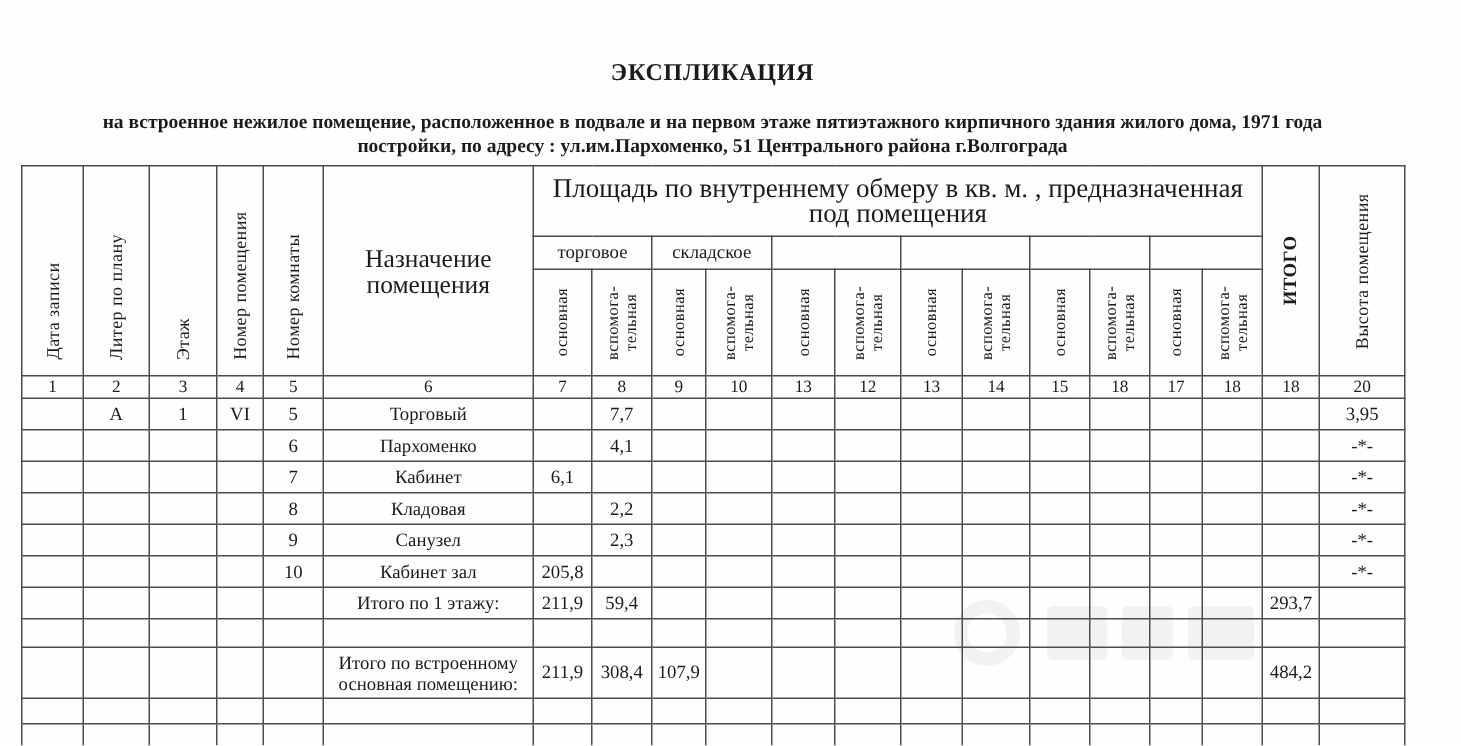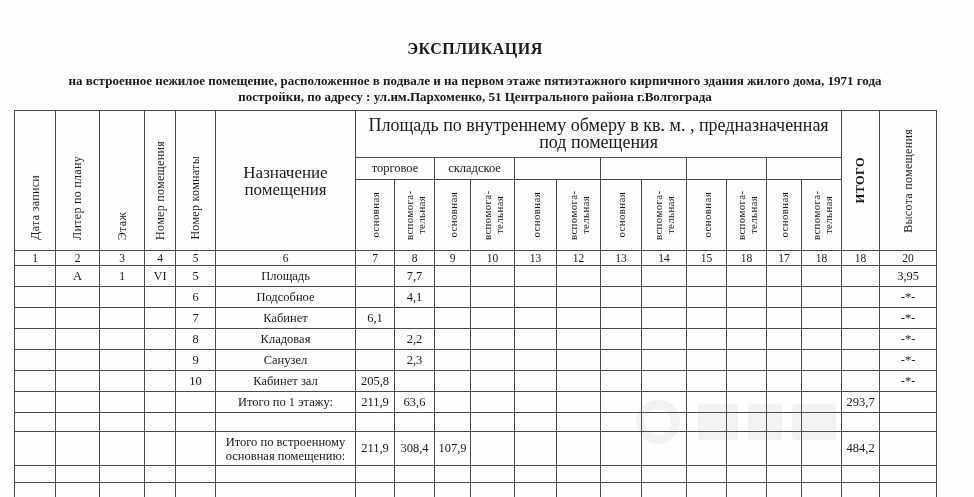--- a/index.html
+++ b/index.html
@@ -268,21 +268,21 @@
         <td>20</td>
       </tr>
     </thead>
     <tbody class="data">
         <tr>
           <td class="col1"></td>
           <td class="col2">А</td>
           <td class="col3">1</td>
           <td class="col4">VI</td>
           <td class="col5">5</td>
-          <td class="col6">Площадь</td>
+          <td class="col6">Торговый</td>
           <td class="col7"></td>
           <td class="col8">7,7</td>
           <td class="col9"></td>
           <td class="col10"></td>
           <td class="col11"></td>
           <td class="col12"></td>
           <td class="col13"></td>
           <td class="col14"></td>
           <td class="col15"></td>
           <td class="col16"></td>
@@ -290,21 +290,21 @@
           <td class="col18"></td>
           <td class="col19"></td>
           <td class="col20">3,95</td>
         </tr>
         <tr>
           <td class="col1"></td>
           <td class="col2"></td>
           <td class="col3"></td>
           <td class="col4"></td>
           <td class="col5">6</td>
-          <td class="col6">Подсобное</td>
+          <td class="col6">Пархоменко</td>
           <td class="col7"></td>
           <td class="col8">4,1</td>
           <td class="col9"></td>
           <td class="col10"></td>
           <td class="col11"></td>
           <td class="col12"></td>
           <td class="col13"></td>
           <td class="col14"></td>
           <td class="col15"></td>
           <td class="col16"></td>
@@ -402,21 +402,21 @@
           <td class="col20">-*-</td>
         </tr>
         <tr>
           <td class="col1"></td>
           <td class="col2"></td>
           <td class="col3"></td>
           <td class="col4"></td>
           <td class="col5"></td>
           <td class="col6">Итого по 1 этажу:</td>
           <td class="col7">211,9</td>
-          <td class="col8">63,6</td>
+          <td class="col8">59,4</td>
           <td class="col9"></td>
           <td class="col10"></td>
           <td class="col11"></td>
           <td class="col12"></td>
           <td class="col13"></td>
           <td class="col14"></td>
           <td class="col15"></td>
           <td class="col16"></td>
           <td class="col17"></td>
           <td class="col18"></td>

